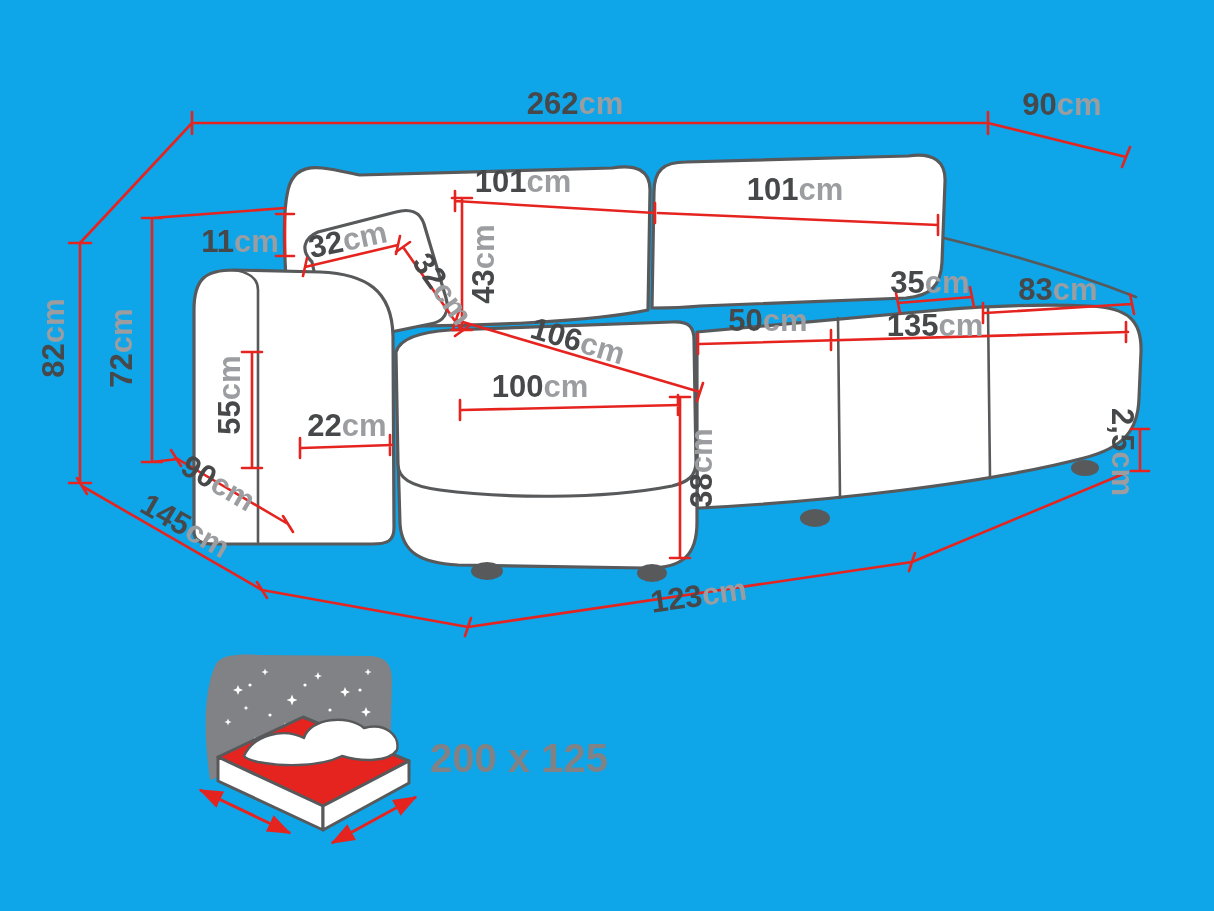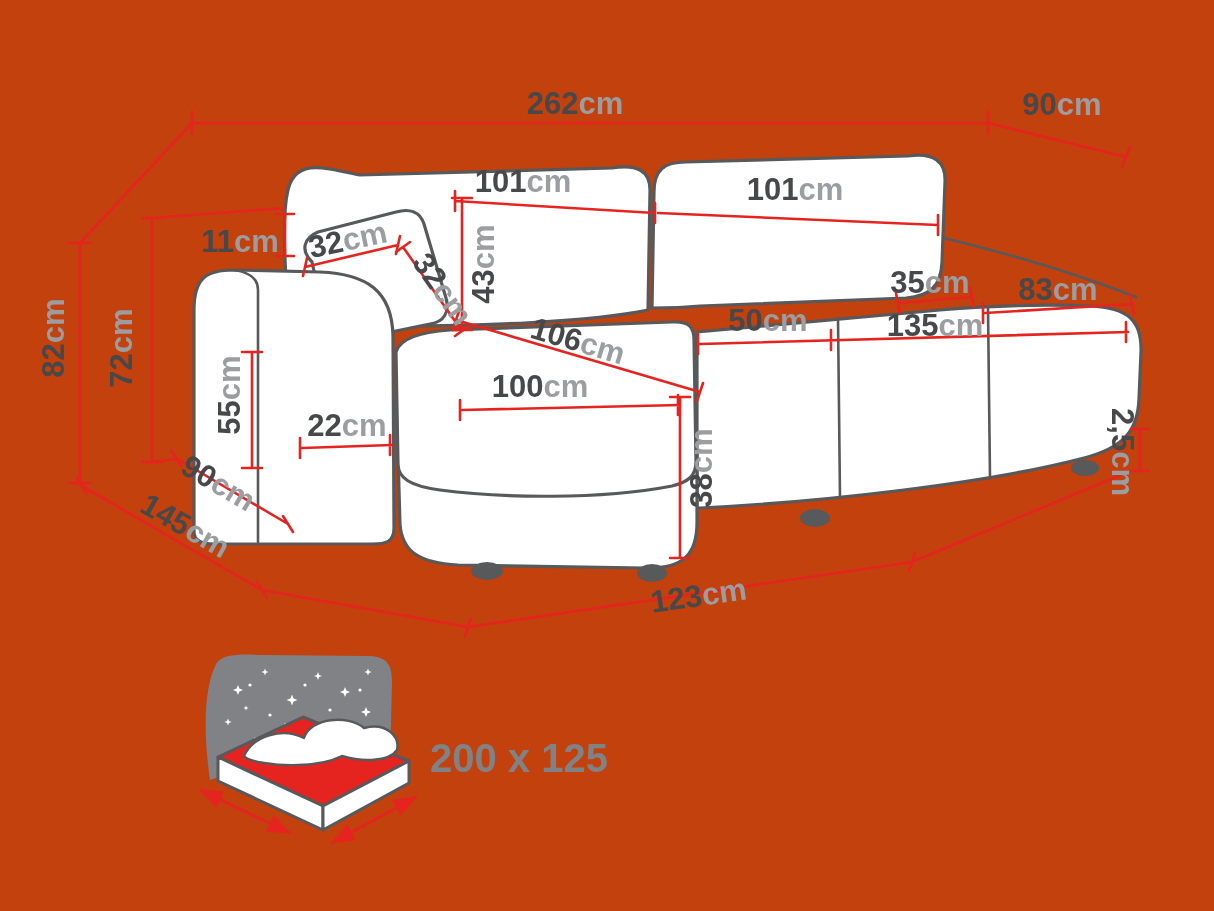--- a/index.html
+++ b/index.html
@@ -1,16 +1,16 @@
 <!DOCTYPE html>
 <html><head>
 <meta charset="utf-8">
 <style>
   html,body{margin:0;padding:0;background:#ffffff;}
-  #stage{position:relative;width:1214px;height:911px;background:#c2410c;overflow:hidden;
+  #stage{position:relative;width:1214px;height:911px;background:#0ea5e9;overflow:hidden;
          font-family:"Liberation Sans", sans-serif;}
   svg text{font-family:"Liberation Sans", sans-serif;font-weight:bold;font-size:31px;}
   .num{fill:#47484a;}
   .unit{fill:#9b9da0;}
   .dim{stroke:#e52420;stroke-width:2.6;fill:none;stroke-linecap:round;}
   .outline{stroke:#58595b;stroke-width:3.2;fill:#ffffff;stroke-linejoin:round;stroke-linecap:round;}
   .oline{stroke:#58595b;stroke-width:2.6;fill:none;stroke-linejoin:round;stroke-linecap:round;}
   .leg{fill:#58595b;stroke:none;}
   .grayfill{fill:#808285;stroke:none;}
   .whiteblob{fill:#ffffff;stroke:#58595b;stroke-width:2.4;stroke-linejoin:round;}

